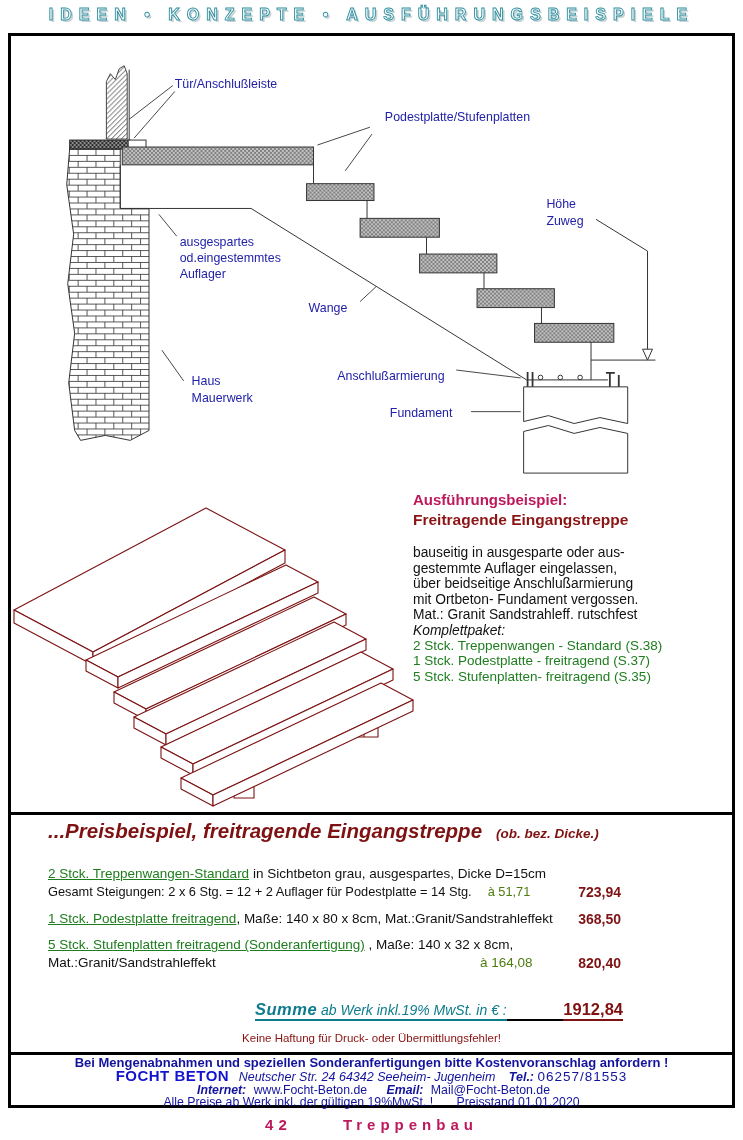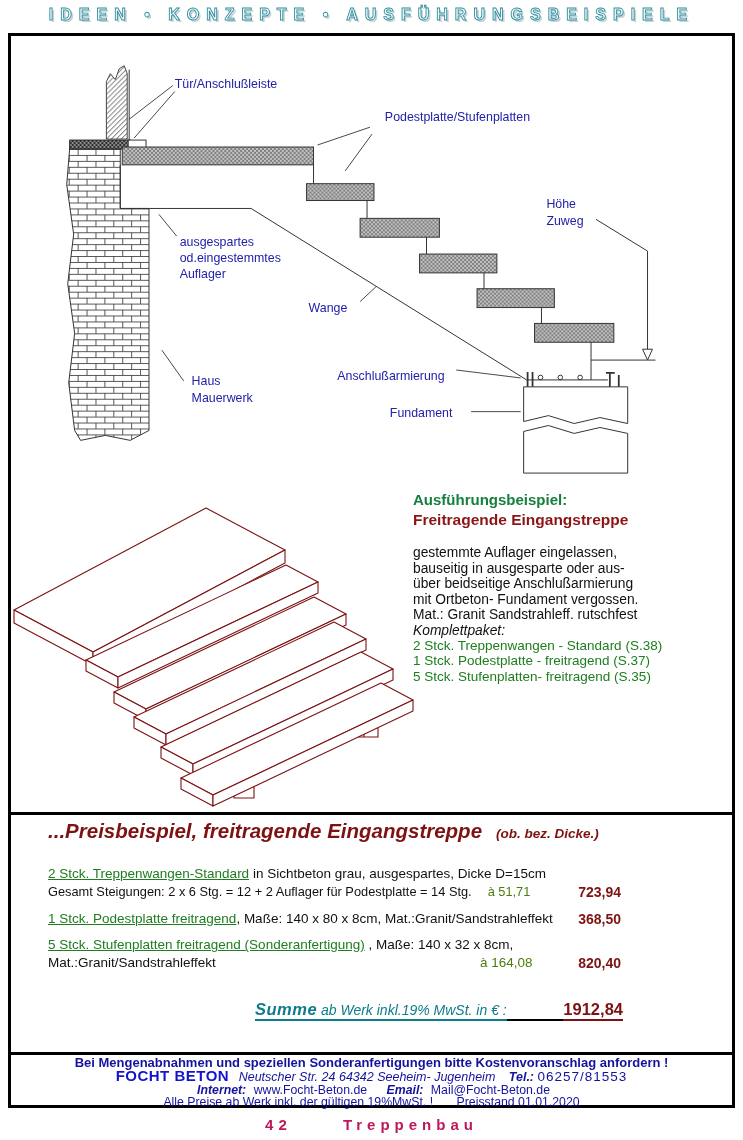--- a/index.html
+++ b/index.html
@@ -12,21 +12,21 @@
   @supports (-webkit-text-stroke:1px black){
     .hdr{color:#f6fbfb;-webkit-text-stroke:0.9px #2f8fa0;}
   }
   
   .box{position:absolute;left:8px;top:33px;width:727px;height:1075px;
        border:3px solid #000;box-sizing:border-box;}
   .box svg{position:absolute;}
   svg text{font-family:"Liberation Sans",sans-serif;font-size:12.5px;fill:#2121aa;}
   
   .ex{position:absolute;left:402px;top:455px;width:315px;color:#111;}
-  .ex-t1{font-size:15px;font-weight:bold;color:#15803d;}
+  .ex-t1{font-size:15px;font-weight:bold;color:#be185d;}
   .ex-t2{font-size:15.5px;font-weight:bold;color:#8b1515;margin-top:3px;}
   .ex-body{margin-top:16px;font-size:13.8px;line-height:15.5px;}
   .ex-kp{font-size:13.8px;line-height:15.5px;font-style:italic;}
   .ex-green{font-size:13.5px;line-height:15.3px;color:#1e7d1e;}
   
   .divider{position:absolute;left:0;right:0;height:3px;background:#000;}
   
   .p-title{position:absolute;left:37px;top:783px;display:flex;align-items:baseline;
            color:#7e1212;font-weight:bold;font-style:italic;}
   .p-title .big{font-size:20.5px;}
@@ -174,22 +174,22 @@
         <polygon points="170,308 370,213 402,230 202,325"></polygon>
         <polygon points="170,308 170,319 202,336 202,325"></polygon>
         <polygon points="202,325 402,230 402,241 202,336"></polygon>
       </g>
     </svg>
 
     <div class="ex">
       <div class="ex-t1">Ausführungsbeispiel:</div>
       <div class="ex-t2">Freitragende Eingangstreppe</div>
       <div class="ex-body">
+        <div>bauseitig in ausgesparte oder aus-</div>
         <div>gestemmte Auflager eingelassen,</div>
-        <div>bauseitig in ausgesparte oder aus-</div>
         <div>über beidseitige Anschlußarmierung</div>
         <div>mit  Ortbeton- Fundament vergossen.</div>
         <div>Mat.: Granit Sandstrahleff. rutschfest</div>
       </div>
       <div class="ex-kp">Komplettpaket:</div>
       <div class="ex-green">
         <div>2 Stck. Treppenwangen - Standard (S.38)</div>
         <div>1 Stck. Podestplatte - freitragend (S.37)</div>
         <div>5 Stck. Stufenplatten- freitragend (S.35)</div>
       </div>
@@ -223,20 +223,21 @@
       <span class="unit abs164">à 164,08</span>
       <span class="total">820,40</span>
     </div>
 
     <div class="summe">
       <span class="s-teal"><span class="s-label">Summe</span> <span>ab Werk inkl.19% MwSt. in  € :</span></span>
       <span class="s-gap"></span>
       <span class="s-val">1912,84</span>
     </div>
 
+    <div class="disclaim">Keine Haftung für Druck- oder Übermittlungsfehler!</div>
 
     <div class="divider" style="top:1016px"></div>
     <div class="fline f1">Bei Mengenabnahmen und speziellen Sonderanfertigungen bitte Kostenvoranschlag anfordern !</div>
     <div class="fline f2">
       <span class="company">FOCHT BETON</span>
       <span class="addr">Neutscher Str. 24   64342 Seeheim- Jugenheim</span>
       <span class="flabel">Tel.:</span>
       <span class="tel">06257/81553</span>
     </div>
     <div class="fline f3">

